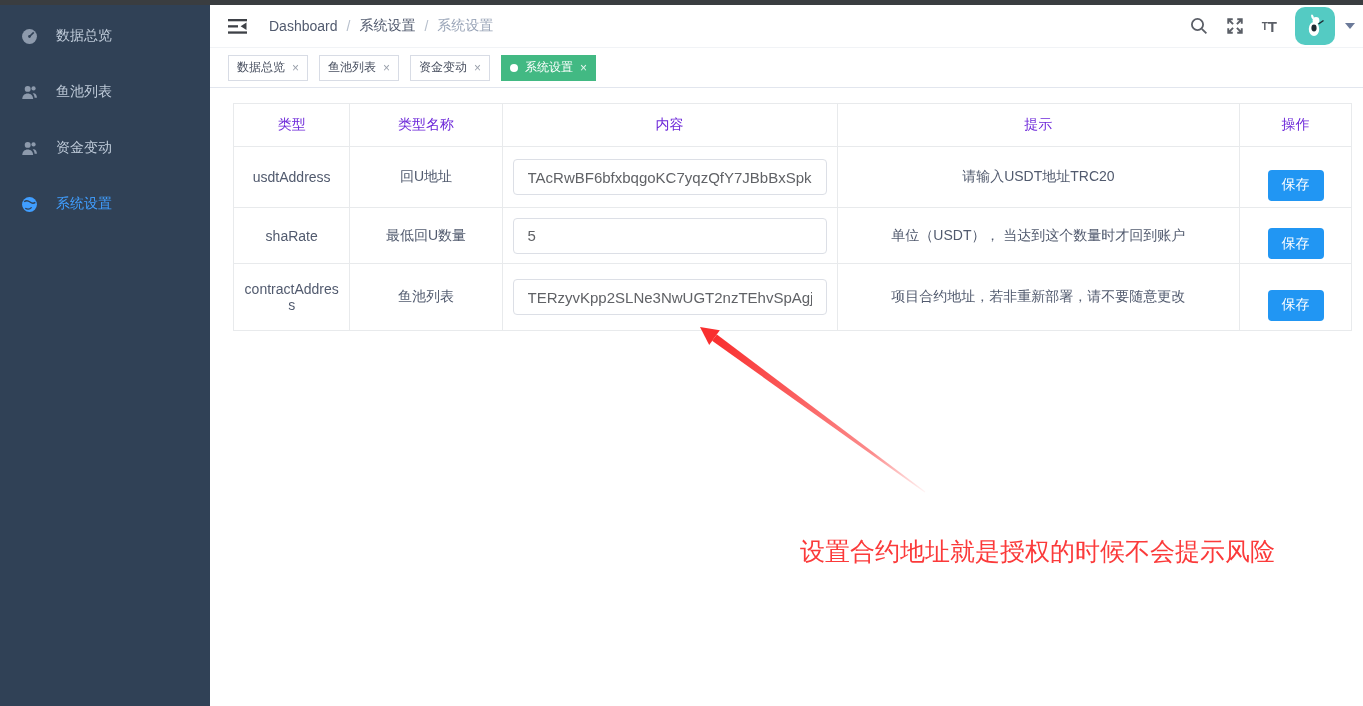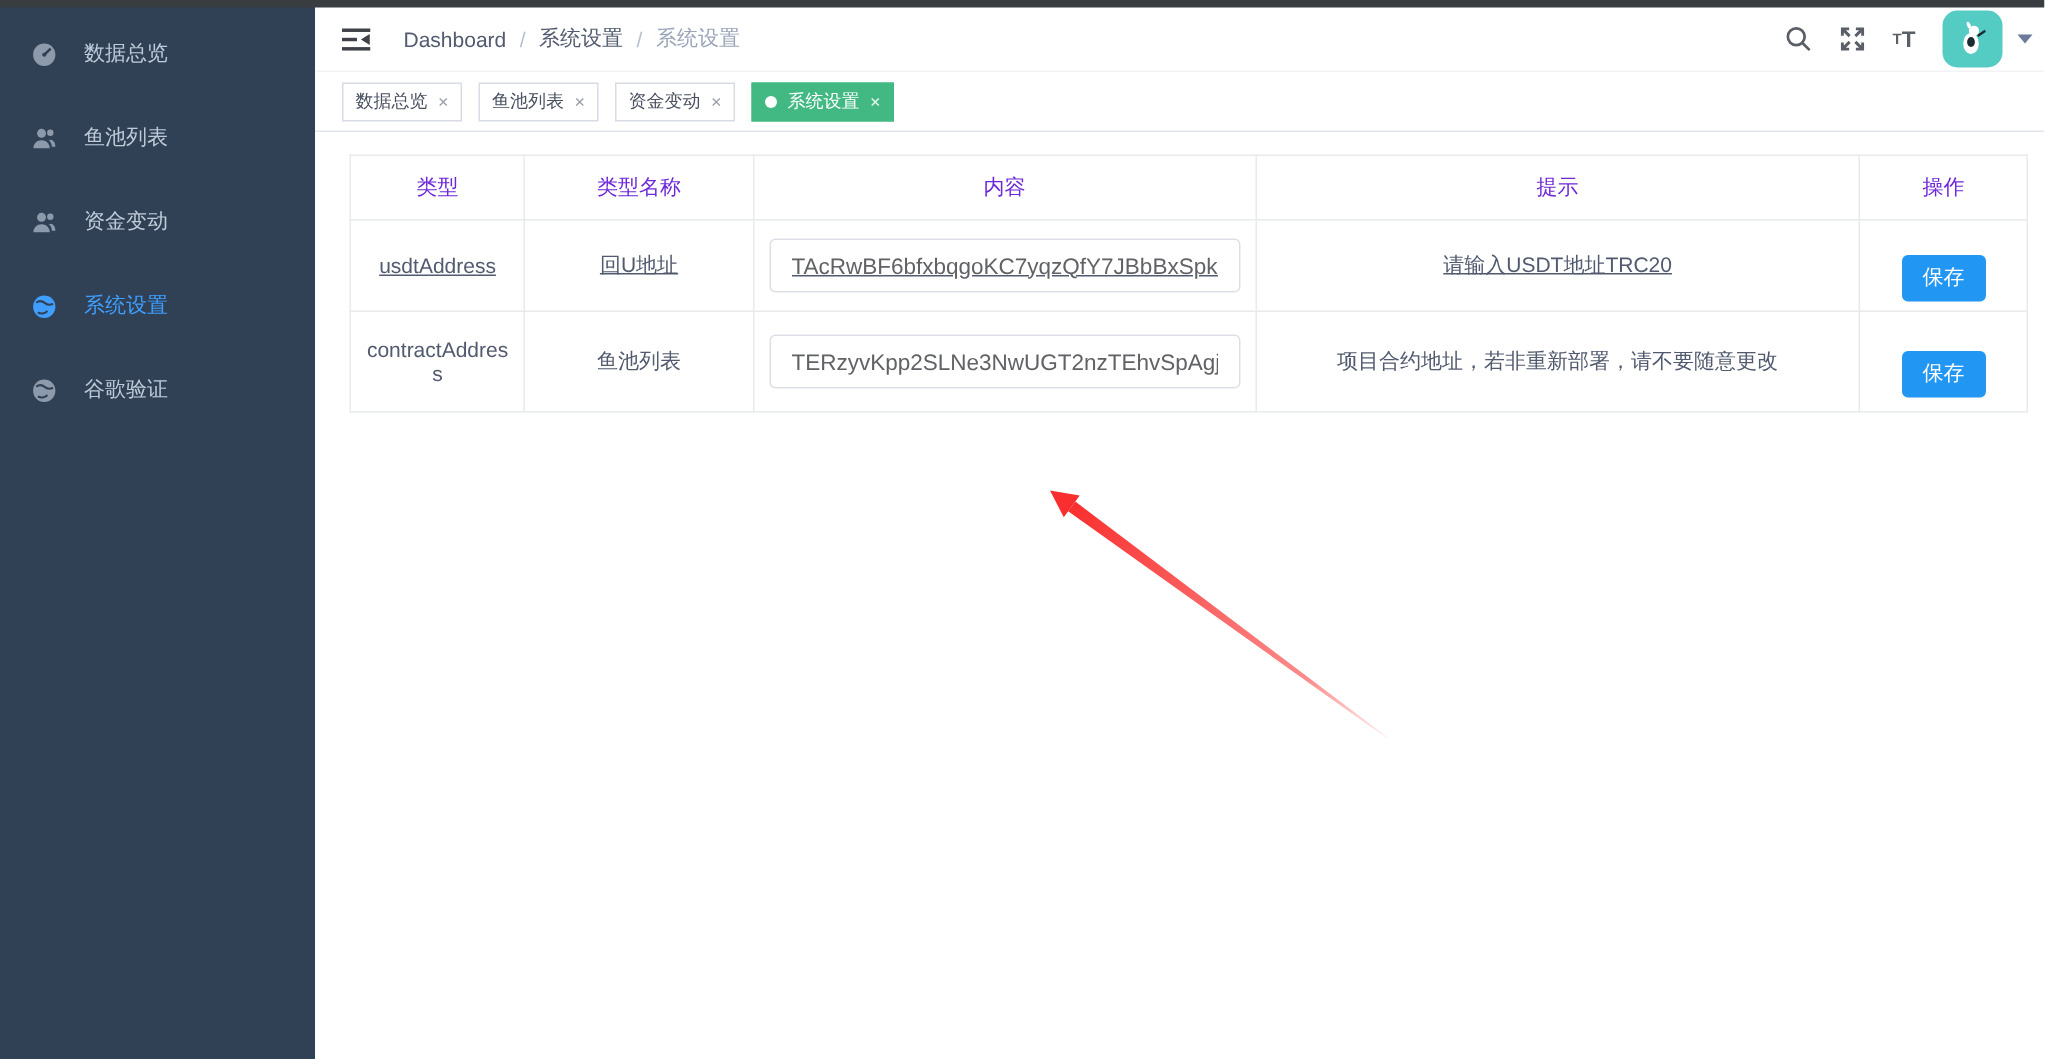--- a/index.html
+++ b/index.html
@@ -44,21 +44,21 @@
   .tag .close { margin-left:7px; font-size:12px; color:#9aa0ab; cursor:pointer; line-height:1; }
   .tag.active { background:#42b983; border-color:#42b983; color:#fff; }
   .tag.active .close { color:#e8f7ef; }
   .tag .dot { width:8px; height:8px; border-radius:50%; background:#fff; margin-right:7px; }
 
   
   .settings-table { position:absolute; left:233px; top:103px; width:1119px; border-collapse:collapse;
     font-size:14px; color:#515a6e; text-align:center; }
   .settings-table th, .settings-table td { border:1px solid #e8eaec; vertical-align:middle; padding:4px 10px; }
   .settings-table th { color:#6d28d9; font-weight:normal; height:43px; }
-  .settings-table tr.r0 td { height:61px;text-decoration:underline; }
+  .settings-table tr.r0 td { height:61px; }
   .settings-table tr.r1 td { height:56px; }
   .settings-table tr.r2 td { height:67px; }
   td.type-cell { word-break:break-all; }
   .cell-input { width:314px; height:36px; border:1px solid #dcdfe6; border-radius:4px; background:#fff;
     padding:0 14px; font-size:15px; color:#606266; outline:none; display:block; margin:0 auto;
     font-family:"Liberation Sans","DejaVu Sans",sans-serif; white-space:nowrap; overflow:hidden; }
   .save-btn { width:56px; height:31px; background:#2196f3; color:#fff; border:none; border-radius:4px;
     font-size:14px; cursor:pointer; font-family:inherit;margin-top:16px; }
 
   
@@ -112,29 +112,20 @@
         <span class="s-icon">
           <svg width="17" height="17" viewBox="0 0 16 16">
               <circle cx="8" cy="8" r="7" fill="currentColor"></circle>
               <path d="M3 5.5c2-1.8 4-1 5.5.2S12 7 13.5 6M4 11.5c2 1.2 4.5.8 6-.8" fill="none" stroke="#304156" stroke-width="1.3"></path>
             </svg>
         </span>
         <span>系统设置</span>
       </div>
 
 
-      <div class="side-item">
-        <span class="s-icon">
-          <svg width="17" height="17" viewBox="0 0 16 16">
-              <circle cx="8" cy="8" r="7" fill="currentColor"></circle>
-              <path d="M3 5.5c2-1.8 4-1 5.5.2S12 7 13.5 6M4 11.5c2 1.2 4.5.8 6-.8" fill="none" stroke="#304156" stroke-width="1.3"></path>
-            </svg>
-        </span>
-        <span>谷歌验证</span>
-      </div>
 
 
     </div>
   </nav>
 
   <header class="header">
     <span class="hamburger">
       <svg width="19" height="17" viewBox="0 0 19 17" fill="#3e4147">
           <rect x="0" y="1" width="19" height="2.3"></rect>
           <rect x="0" y="7.2" width="10" height="2.3"></rect>
@@ -221,20 +212,29 @@
     <tbody>
       <tr class="r0">
         <td class="type-cell">usdtAddress</td>
         <td>回U地址</td>
         <td>
             <input class="cell-input" type="text" value="TAcRwBF6bfxbqgoKC7yqzQfY7JBbBxSpkU" style="">
           </td>
         <td>请输入USDT地址TRC20</td>
         <td><button class="save-btn">保存</button></td>
       </tr>
+      <tr class="r1">
+        <td class="type-cell">shaRate</td>
+        <td>最低回U数量</td>
+        <td>
+            <input class="cell-input" type="text" value="5" style="">
+          </td>
+        <td>单位（USDT）， 当达到这个数量时才回到账户</td>
+        <td><button class="save-btn">保存</button></td>
+      </tr>
       <tr class="r2">
         <td class="type-cell">contractAddress</td>
         <td>鱼池列表</td>
         <td>
             <input class="cell-input" type="text" value="TERzyvKpp2SLNe3NwUGT2nzTEhvSpAgju7" style="">
           </td>
         <td>项目合约地址，若非重新部署，请不要随意更改</td>
         <td><button class="save-btn">保存</button></td>
       </tr>
     </tbody>
@@ -245,16 +245,17 @@
       <defs>
         <linearGradient id="shaftFade" gradientUnits="userSpaceOnUse" x1="714" y1="338" x2="925" y2="492">
           <stop offset="0" stop-color="#f92f2f" stop-opacity="1"></stop>
           <stop offset="0.75" stop-color="#f92f2f" stop-opacity="0.55"></stop>
           <stop offset="1" stop-color="#f92f2f" stop-opacity="0.05"></stop>
         </linearGradient>
       </defs>
       <polygon points="700,327 719.8,330.3 709.2,344.9" fill="#f92f2f"></polygon>
       <polygon points="716.9,334.4 712.1,340.8 924.7,492.4 925.3,491.6" fill="url(#shaftFade)"></polygon>
     </svg>
+    <div class="annotation-text">设置合约地址就是授权的时候不会提示风险</div>
   </div>
 
   <div class="top-strip"></div>
 </div>
 
 </body></html>

